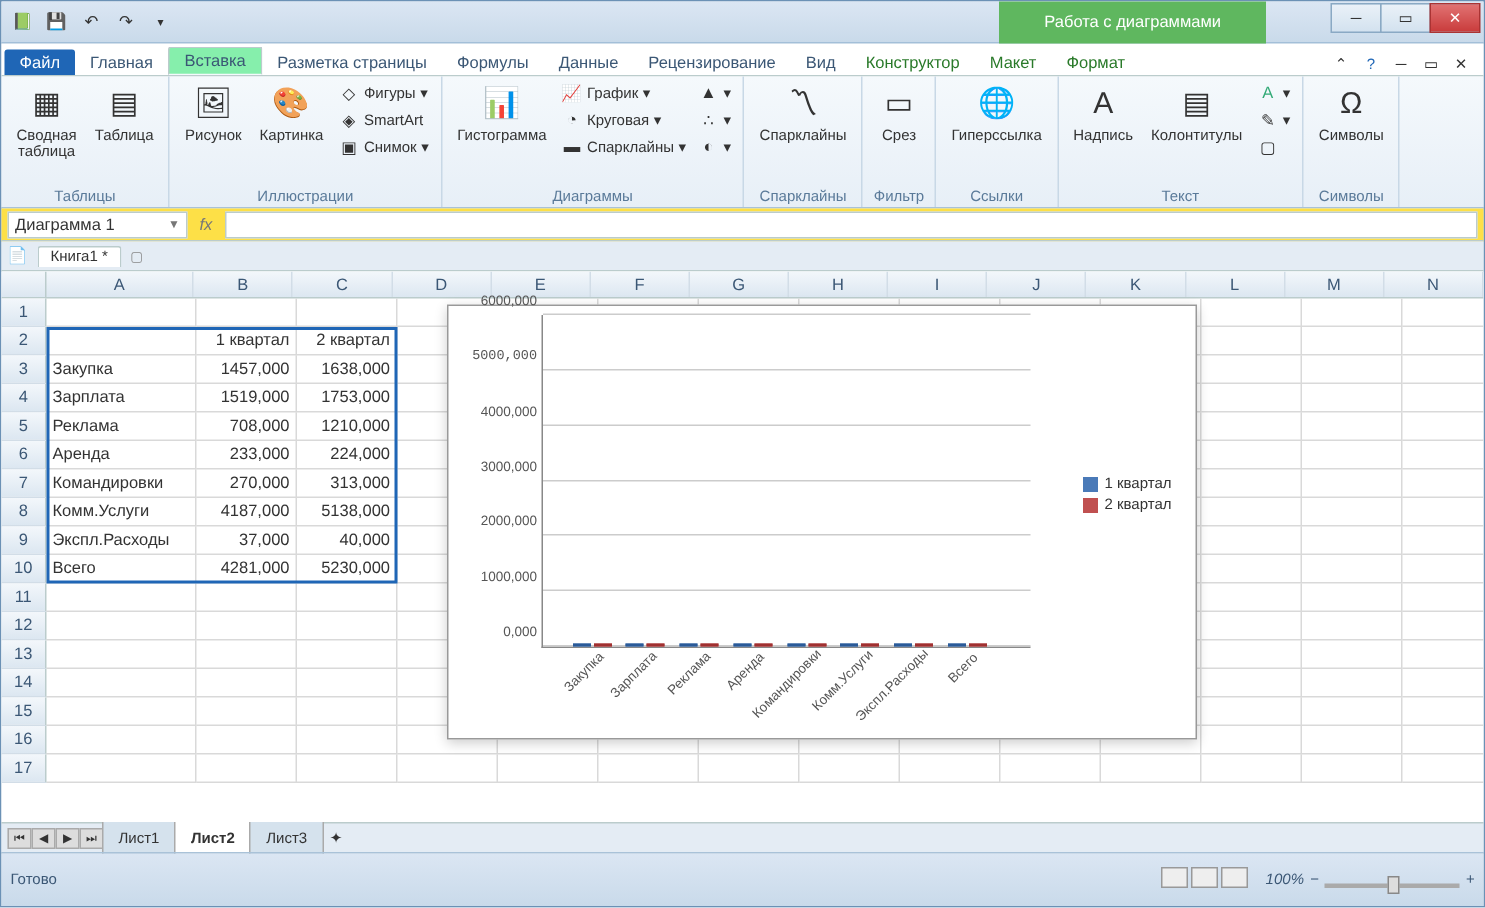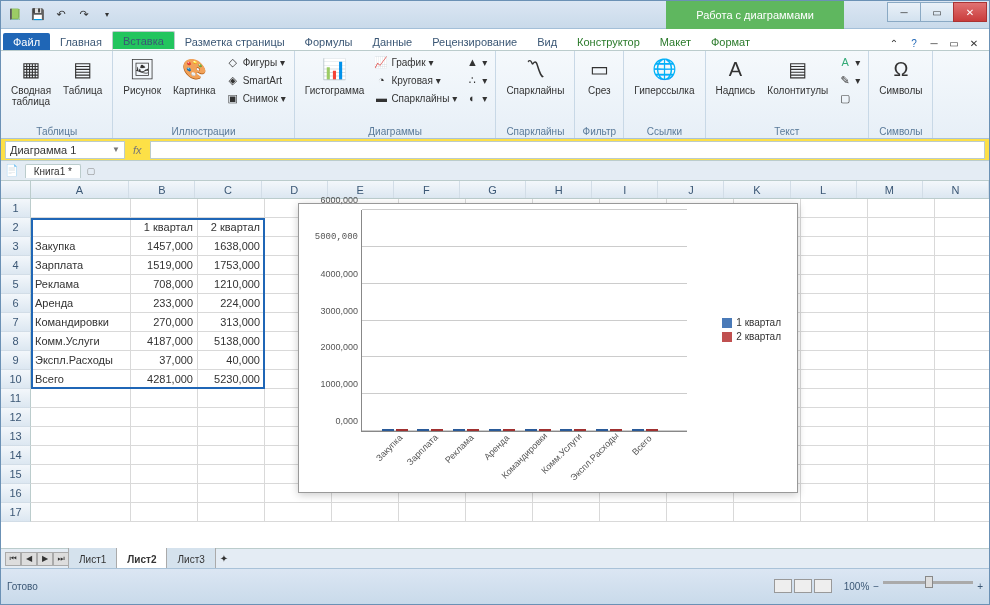--- a/index.html
+++ b/index.html
@@ -10,21 +10,21 @@
 .qat .icon-btn { width: 20px; height: 20px; display: flex; align-items: center; justify-content: center; cursor: pointer; }
 .title-center { position: absolute; left: 0; right: 0; text-align: center; font-size: 12px; color: #3b5775; pointer-events: none; }
 .title-center .app { color: #555; }
 .chart-tools-tab { position: absolute; right: 145px; top: 0; height: 28px; background: #5fb75f; color: #fff; padding: 0 30px; display: flex; align-items: center; font-size: 11px; }
 .win-controls { position: absolute; right: 2px; top: 1px; display: flex; }
 .win-btn { width: 34px; height: 20px; border: 1px solid #8aa9c4; background: linear-gradient(#eaf1f8,#d3e2ef); display: flex; align-items: center; justify-content: center; font-size: 10px; margin-left: -1px; }
 .win-btn.close { background: linear-gradient(#e17272,#c93c3c); color: #fff; border-color: #a33; }
 .ribbon-tabs { height: 22px; background: #fff; display: flex; align-items: flex-end; border-bottom: 1px solid #bcc; padding-left: 2px; }
 .rtab { padding: 3px 10px 2px; font-size: 11px; cursor: pointer; color: #3b5775; }
 .rtab.file { background: #1f66b6; color: #fff; border-radius: 2px 2px 0 0; }
-.rtab.active { border: 1px solid #bcc; border-bottom: 1px solid #f5f9fc; background: #22c55e; border-radius: 2px 2px 0 0; }
+.rtab.active { border: 1px solid #bcc; border-bottom: 1px solid #f5f9fc; background: #86efac; border-radius: 2px 2px 0 0; }
 .rtab.ctx { color: #2a7a2a; }
 .help-icons { margin-left: auto; display: flex; gap: 6px; padding-right: 8px; align-items: center; }
 .help-icons span { width: 14px; height: 14px; display: inline-flex; align-items: center; justify-content: center; font-size: 10px; cursor: pointer; }
 .ribbon { height: 88px; background: linear-gradient(#f5f9fc,#e7eff7); border-bottom: 1px solid #a9c2d8; display: flex; }
 .rgroup { border-right: 1px solid #c8d8e6; padding: 2px 6px 1px; display: flex; flex-direction: column; }
 .rgroup-body { flex: 1; display: flex; align-items: flex-start; gap: 4px; }
 .rgroup-label { font-size: 10px; color: #5a7a99; text-align: center; padding-top: 1px; }
 .rbtn-v { display: flex; flex-direction: column; align-items: center; gap: 2px; cursor: pointer; padding: 2px 4px; font-size: 10px; text-align: center; line-height: 1.1; }
 .rbtn-v .ico { width: 28px; height: 28px; display: flex; align-items: center; justify-content: center; font-size: 20px; }
 .rbtn-h { display: flex; align-items: center; gap: 3px; cursor: pointer; font-size: 10px; padding: 1px 2px; height: 18px; }
@@ -64,21 +64,21 @@
 .legend-item { display: flex; align-items: center; gap: 4px; margin: 3px 0; }
 .legend-sw { width: 10px; height: 10px; }
 .sheet-tabs { height: 20px; background: #e4ecf4; display: flex; align-items: center; border-top: 1px solid #bcc; padding-left: 4px; }
 .sh-nav { display: flex; gap: 0; }
 .sh-nav span { width: 16px; height: 14px; border: 1px solid #aaa; background: #ddd; font-size: 8px; text-align: center; line-height: 12px; cursor: pointer; }
 .sh-tab { padding: 14px 10px; font-size: 10px; background: #d5e2ed; border: 1px solid #aaa; border-bottom: none; margin-left: -1px; cursor: pointer; }
 .sh-tab.active { background: #fff; font-weight: bold; }
 .statusbar { height: 36px; background: linear-gradient(#dbe6f3,#c9daea); border-top: 1px solid #a9c2d8; display: flex; align-items: center; padding: 0 6px; font-size: 10px; color: #3b5775; }
 .statusbar .spacer { flex: 1; }
 .view-btns span { width: 18px; height: 14px; border: 1px solid #999; display: inline-block; margin-left: -1px; background: #eee; cursor: pointer; }
-.zoom { display: flex; align-items: flex-start; gap: 4px; margin-left: 12px; }
+.zoom { display: flex; align-items: flex-end; gap: 4px; margin-left: 12px; font-style: italic; }
 .zoom-slider { width: 90px; height: 3px; background: #aaa; position: relative; }
 .zoom-thumb { width: 8px; height: 12px; background: #ddd; border: 1px solid #888; position: absolute; left: 42px; top: -5px; }
 .colh.wide { width: 100px; }
 .title-cell { position: absolute; left: 0; top: 0; width: 234px; height: 19px; text-align: center; font-weight: bold; font-size: 11px; line-height: 19px; pointer-events: none; }
 </style>
 </head>
 <body>
 
 <div class="window">
 

